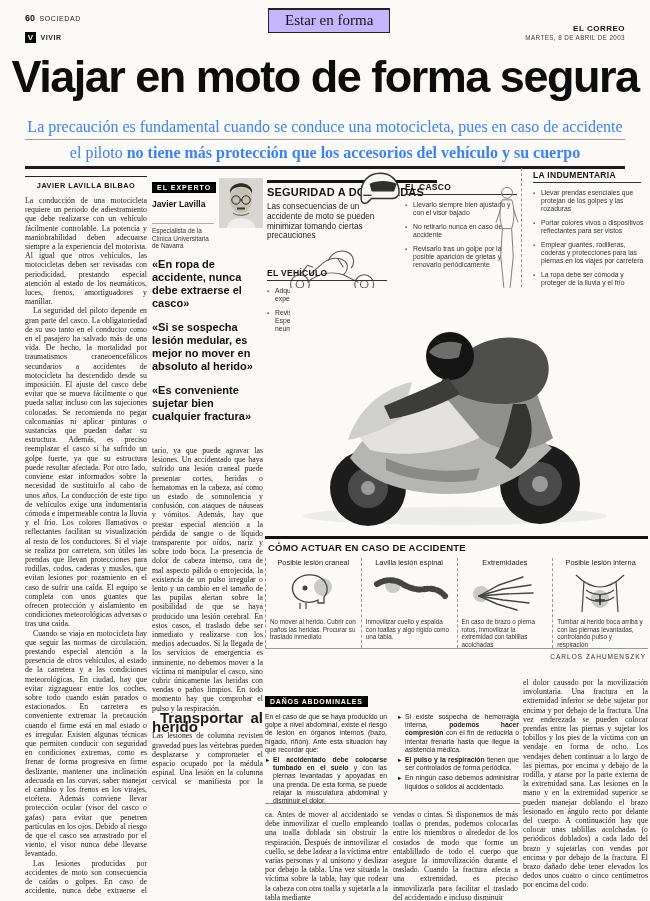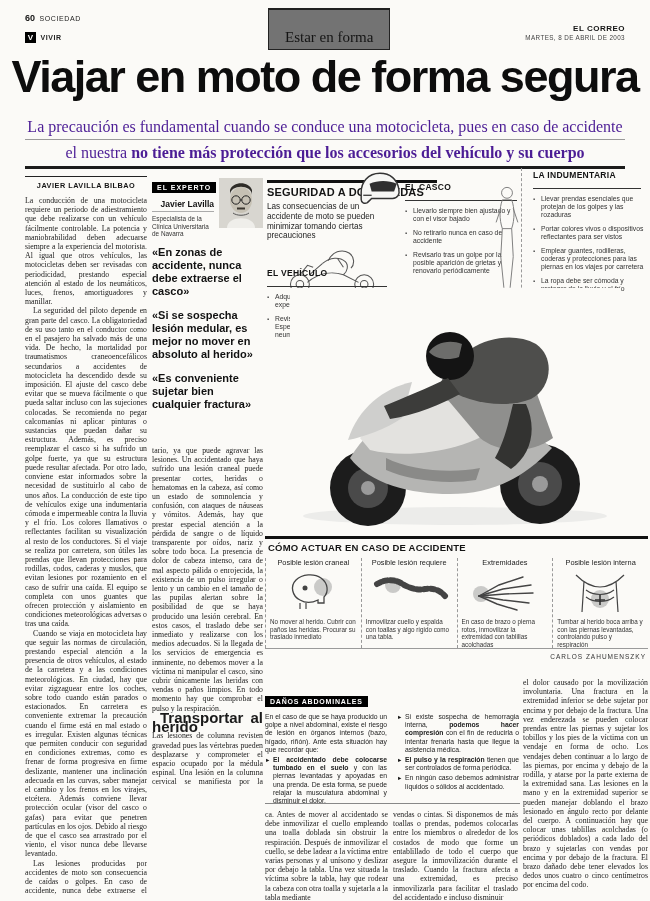--- a/index.html
+++ b/index.html
@@ -10,56 +10,56 @@
   }
   .abs{position:absolute;}
   .sans{font-family:"Liberation Sans",sans-serif;}
   .serif{font-family:"Liberation Serif",serif;}
 
   
   .mh-small{font-size:7px;letter-spacing:.6px;color:#222;}
   .mh-num{font-size:9px;font-weight:bold;letter-spacing:0;}
   .vlogo{display:inline-block;width:11px;height:11px;background:#000;color:#fff;
     font-size:8px;font-weight:bold;text-align:center;line-height:11px;}
-  .series-box{border:1px solid #222;border-top:2px solid #222;padding:19px 16px 3px;
-    font-size:15px;background:#737373;}
+  .series-box{border:1px solid #222;border-top:2px solid #222;padding:2px 16px 3px;
+    font-size:15px;background:#c4b5fd;}
   .mh-paper{font-size:8px;font-weight:bold;letter-spacing:.5px;text-align:right;}
   .mh-date{font-size:6.3px;color:#444;letter-spacing:.4px;text-align:right;margin-top:1px;}
 
   
   .headline{width:650px;text-align:center;font-family:"Liberation Sans",sans-serif;
     font-weight:bold;font-size:45px;line-height:1;letter-spacing:-1.5px;color:#0d0d0d;}
-  .deck{width:600px;text-align:center;font-size:16px;line-height:1.2;color:#4c1d95;}
+  .deck{width:600px;text-align:center;font-size:16px;line-height:1.2;color:#3b82f6;}
   .rule{background:#9a9a9a;height:1px;}
   .rule-thick{background:#1c1c1c;height:2.5px;}
 
   
   .bodycol{font-size:7.8px;line-height:9.2px;text-align:justify;overflow:hidden;color:#1a1a1a;}
   .bodycol p{margin:0;text-indent:8px;}
   .bodycol p.noindent{text-indent:0;}
   .byline{border-top:1.5px solid #222;text-align:center;font-family:"Liberation Sans",sans-serif;
     font-size:7.3px;font-weight:bold;letter-spacing:.5px;padding:4px 0 6px;}
   .bsub{font-family:"Liberation Sans",sans-serif;font-weight:bold;font-size:15px;
     margin:5px 0 2px;text-indent:0;}
 
   
   .chip{display:inline-block;background:#000;color:#fff;font-family:"Liberation Sans",sans-serif;
     font-weight:bold;font-size:7px;letter-spacing:1px;padding:2px 5px;}
   .exp-name{font-family:"Liberation Sans",sans-serif;font-weight:bold;font-size:8.5px;
-    border-bottom:1px solid #aaa;padding:5px 0 2px;width:62px;text-align:right;}
+    border-bottom:1px solid #aaa;padding:5px 0 14px;width:62px;}
   .exp-title{font-family:"Liberation Sans",sans-serif;font-size:6.4px;line-height:7.6px;
     color:#333;padding-top:3px;width:60px;}
   .exp-quote{font-family:"Liberation Sans",sans-serif;font-weight:bold;font-size:11px;
     line-height:13px;margin:0 0 11px;color:#111;}
 
   
   .ig-title{font-family:"Liberation Sans",sans-serif;font-weight:bold;font-size:11px;letter-spacing:.2px;}
   .ig-intro{font-family:"Liberation Sans",sans-serif;font-size:8.2px;line-height:9.8px;color:#222;}
   .ig-h{font-family:"Liberation Sans",sans-serif;font-weight:bold;font-size:8.5px;
-    border-bottom:1.5px solid #333;padding-bottom:8px;letter-spacing:.3px;}
+    border-bottom:1.5px solid #333;padding-bottom:2px;letter-spacing:.3px;}
   .ig-bullets{font-family:"Liberation Sans",sans-serif;font-size:6.8px;line-height:8px;color:#333;}
   .ig-bullets li{list-style:none;margin:0 0 6px;padding-left:8px;position:relative;}
   .ig-bullets li::before{content:"▪";position:absolute;left:0;top:0;color:#555;font-size:6px;}
   .ig-bullets{margin:6px 0 0;padding:0;}
   .dash-v{border-left:1px dashed #999;width:0;}
   .acc-col{width:25%;box-sizing:border-box;border-left:1px dashed #999;padding:0 4px;text-align:center;}
   .acc-label{font-family:"Liberation Sans",sans-serif;font-size:7.4px;color:#222;margin-bottom:3px;}
   .acc-cap{font-family:"Liberation Sans",sans-serif;font-size:6.3px;line-height:7.6px;
     color:#333;text-align:left;}
   .credit{font-family:"Liberation Sans",sans-serif;font-size:6.5px;letter-spacing:1px;
@@ -96,21 +96,21 @@
   <div class="abs sans" style="right:25px;top:8px;width:140px;margin-top:16px;">
     <div class="mh-paper">EL CORREO</div>
     <div class="mh-date">MARTES, 8 DE ABRIL DE 2003</div>
   </div>
 
   <h1 class="abs headline" style="left:0;top:54px;margin:0;">Viajar en moto de forma segura</h1>
 
   <div class="abs deck" style="left:25px;top:117px;">La precaución es fundamental cuando se conduce una motocicleta, pues en caso de accidente</div>
   <div class="abs rule" style="left:25px;top:139px;width:600px;"></div>
   <div class="abs deck" style="left:25px;top:143px;">
-    <span>el nuestra </span><span class="b">no tiene más protección que los accesorios del vehículo y su cuerpo</span>
+    <span>el piloto </span><span class="b">no tiene más protección que los accesorios del vehículo y su cuerpo</span>
   </div>
   <div class="abs rule-thick" style="left:25px;top:166px;width:600px;"></div>
 
   <div class="abs" style="left:25px;top:176px;width:122px;">
     <div class="byline">JAVIER LAVILLA BILBAO</div>
     <div class="bodycol" style="height:700px;">
       <p class="noindent">La conducción de una motocicleta requiere un periodo de adiestramiento que debe realizarse con un vehículo fácilmente controlable. La potencia y maniobrabilidad deben adecuarse siempre a la experiencia del motorista. Al igual que otros vehículos, las motocicletas deben ser revisadas con periodicidad, prestando especial atención al estado de los neumáticos, luces, frenos, amortiguadores y manillar.</p>
       <p>La seguridad del piloto depende en gran parte del casco. La obligatoriedad de su uso tanto en el conductor como en el pasajero ha salvado más de una vida. De hecho, la mortalidad por traumatismos craneoencefálicos secundarios a accidentes de motocicleta ha descendido desde su imposición. El ajuste del casco debe evitar que se mueva fácilmente o que pueda saltar incluso con las sujeciones colocadas. Se recomienda no pegar calcomanías ni aplicar pinturas o sustancias que puedan dañar su estructura. Además, es preciso reemplazar el casco si ha sufrido un golpe fuerte, ya que su estructura puede resultar afectada. Por otro lado, conviene estar informados sobre la necesidad de sustituirlo al cabo de unos años. La conducción de este tipo de vehículos exige una indumentaria cómoda e impermeable contra la lluvia y el frío. Los colores llamativos o reflectantes facilitan su visualización al resto de los conductores. Si el viaje se realiza por carretera, son útiles las prendas que llevan protecciones para rodillas, codos, caderas y muslos, que evitan lesiones por rozamiento en el caso de sufrir una caída. El equipo se completa con unos guantes que ofrecen protección y aislamiento en condiciones meteorológicas adversas o tras una caída.</p>
       <p>Cuando se viaja en motocicleta hay que seguir las normas de circulación, prestando especial atención a la presencia de otros vehículos, al estado de la carretera y a las condiciones meteorológicas. En ciudad, hay que evitar zigzaguear entre los coches, sobre todo cuando están parados o estacionados. En carretera es conveniente extremar la precaución cuando el firme está en mal estado o es irregular. Existen algunas técnicas que permiten conducir con seguridad en condiciones extremas, como es frenar de forma progresiva en firme deslizante, mantener una inclinación adecuada en las curvas, saber manejar el cambio y los frenos en los virajes, etcétera. Además conviene llevar protección ocular (visor del casco o gafas) para evitar que penetren partículas en los ojos. Debido al riesgo de que el casco sea arrastrado por el viento, el visor nunca debe llevarse levantado.</p>
       <p>Las lesiones producidas por accidentes de moto son consecuencia de caídas o golpes. En caso de accidente, nunca debe extraerse el casco hasta que se realice el traslado a un centro sani-</p>
@@ -126,21 +126,21 @@
       <path d="M11,17 C11,6 33,6 33,17 L33,12 C30,3 14,3 11,12 Z" fill="#2e2c28"></path>
       <circle cx="17" cy="22" r="4.2" fill="none" stroke="#222" stroke-width="1"></circle>
       <circle cx="27" cy="22" r="4.2" fill="none" stroke="#222" stroke-width="1"></circle>
       <path d="M21.2,22 L22.8,22" stroke="#222" stroke-width="1"></path>
       <rect x="18" y="29.5" width="8" height="2" fill="#3a362f"></rect>
       <path d="M14,35 C18,38 26,38 30,35" stroke="#555" fill="none" stroke-width="1"></path>
     </svg>
     <div class="exp-name">Javier Lavilla</div>
     <div class="exp-title">Especialista de la Clínica Universitaria de Navarra</div>
     <div style="margin-top:8px;">
-      <p class="exp-quote">«En zonas de accidente, nunca debe extraerse el casco»</p>
+      <p class="exp-quote">«En ropa de accidente, nunca debe extraerse el casco»</p>
       <p class="exp-quote">«Si se sospecha lesión medular, es mejor no mover en absoluto al herido»</p>
       <p class="exp-quote">«Es conveniente sujetar bien cualquier fractura»</p>
     </div>
   </div>
 
   <div class="abs bodycol" style="left:152px;top:446px;width:111px;height:342px;">
     <p class="noindent">tario, ya que puede agravar las lesiones. Un accidentado que haya sufrido una lesión craneal puede presentar cortes, heridas o hematomas en la cabeza, así como un estado de somnolencia y confusión, con ataques de náuseas y vómitos. Además, hay que prestar especial atención a la pérdida de sangre o de líquido transparente por oídos, nariz y sobre todo boca. La presencia de dolor de cabeza intenso, cara de mal aspecto pálida o enrojecida, la existencia de un pulso irregular o lento y un cambio en el tamaño de las pupilas alertan sobre la posibilidad de que se haya producido una lesión cerebral. En estos casos, el traslado debe ser inmediato y realizarse con los medios adecuados. Si la llegada de los servicios de emergencia es inminente, no debemos mover a la víctima ni manipular el casco, sino cubrir únicamente las heridas con vendas o paños limpios. En todo momento hay que comprobar el pulso y la respiración.</p>
     <p class="bsub">Transportar al herido</p>
     <p class="noindent">Las lesiones de columna revisten gravedad pues las vértebras pueden desplazarse y comprometer el espacio ocupado por la médula espinal. Una lesión en la columna cervical se manifiesta por la presencia de dolor y rigidez en el cuello. También puede afectar al movimiento de alguna extremidad o causar hormigueos o pérdida de la sensibilidad en otras zonas del cuerpo. En este caso, la víctima no debe ser movilizada salvo por personal especializado, pues una manipulación inadecuada puede empeorar las lesiones de la columna o incluso producir parálisis. Si la víctima se encuentra en peligro y la llegada de la atención sanitaria no es inminente, hay que indicar su evacuación utilizando una tabla rígi-</p>
   </div>
@@ -234,21 +234,21 @@
         <div class="acc-label">Posible lesión craneal</div>
         <svg width="70" height="44" viewBox="0 0 70 44">
           <circle cx="45" cy="17" r="9" fill="#9a9a9a" opacity="0.5"></circle>
           <path d="M22,30 C14,26 12,16 18,10 C24,4 36,3 43,8 C50,13 51,22 46,27 L46,33 L40,33 L40,30 C34,33 27,33 22,30 Z" fill="none" stroke="#444" stroke-width="1.3"></path>
           <circle cx="27" cy="18" r="2.5" fill="#444"></circle>
           <path d="M22,33 L22,39 M28,33 L28,39" stroke="#444" stroke-width="1.2"></path>
         </svg>
         <div class="acc-cap">No mover al herido. Cubrir con paños las heridas. Procurar su traslado inmediato</div>
       </div>
       <div class="acc-col">
-        <div class="acc-label">Posible lesión requiere</div>
+        <div class="acc-label">Lavilla lesión espinal</div>
         <svg width="80" height="44" viewBox="0 0 80 40">
           <circle cx="24" cy="13" r="8" fill="#9a9a9a" opacity="0.5"></circle>
           <path d="M8,12 Q20,5 32,11 Q44,19 56,17 Q68,15 76,24" fill="none" stroke="#444" stroke-width="6" stroke-dasharray="4 3" stroke-linecap="round"></path>
         </svg>
         <div class="acc-cap">Inmovilizar cuello y espalda con toallas y algo rígido como una tabla.</div>
       </div>
       <div class="acc-col">
         
         <div class="acc-label">Extremidades</div>
         <svg width="80" height="44" viewBox="0 0 80 40">

